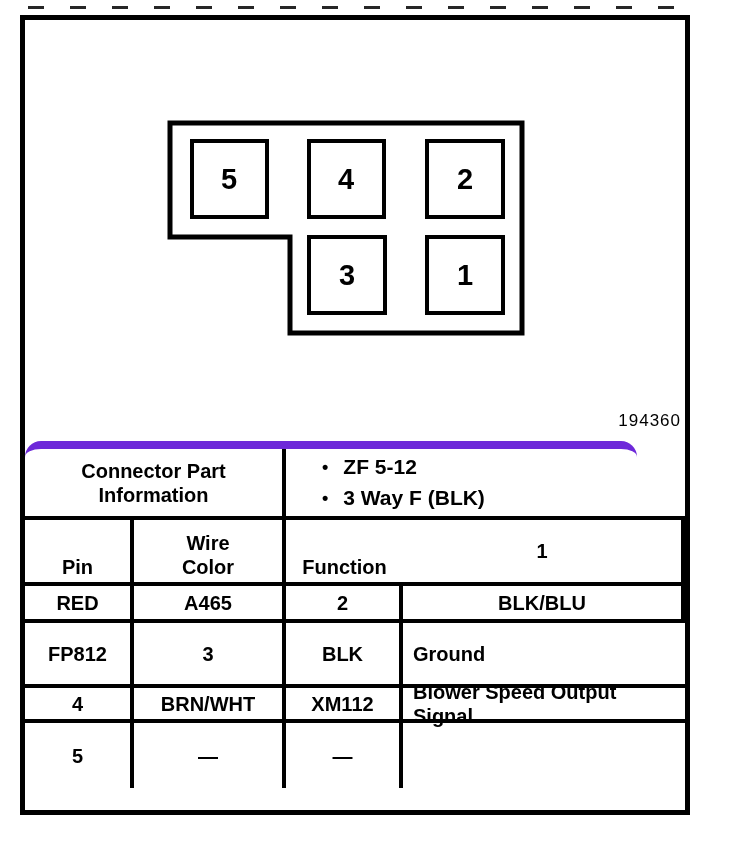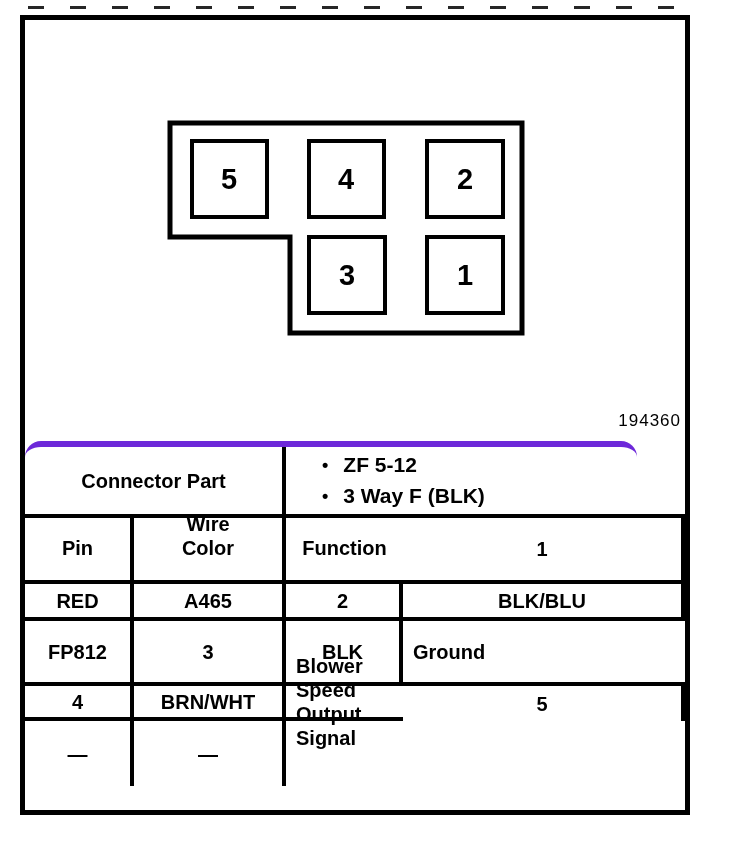--- a/index.html
+++ b/index.html
@@ -28,39 +28,39 @@
 
   .diagram-svg{position:absolute;left:0;top:0;}
   .fig-number{
     position:absolute;top:391px;right:4px;
     font-size:17px;font-weight:400;letter-spacing:1px;
   }
 
   
   .tbl{
     position:absolute;left:0;top:421px;width:612px;height:369px;
-    border-top:6px solid #6d28d9;
+    border-top:8px solid #6d28d9;
     display:grid;
     grid-template-columns:109px 152px 117px 282px;
     grid-template-rows:71px 66px 37px 65px 35px 65px 26px;
     box-sizing:content-box;
     font-weight:700;
     border-radius:16px;
   }
   .cell{
     box-sizing:border-box;
     display:flex;align-items:center;justify-content:center;
     text-align:center;
     font-size:20px;line-height:24px;
   }
   .br{border-right:4px solid #000;}
   .bb{border-bottom:4px solid #000;}
   .span2{grid-column:1 / 3;}
   .span2r{grid-column:3 / 5;}
-  .col-head{align-items:flex-end;padding-bottom:20px;}
+  .col-head{align-items:flex-end;padding-bottom:3px;}
   .bullets{
     flex-direction:column;align-items:flex-start;justify-content:center;
     padding-left:36px;gap:7px;text-align:left;font-size:21px;
   }
   .bullet-line{display:flex;align-items:center;gap:15px;}
   .bullet-dot{font-size:18px;}
   .fn{justify-content:flex-start;text-align:left;padding-left:10px;}
   .fn span{display:block;max-width:232px;}
 </style>
 </head>
@@ -88,20 +88,21 @@
         <text x="440" y="265" text-anchor="middle" font-size="29" font-weight="700">1</text>
       </svg>
 
       <div class="fig-number">194360</div>
 
       <div class="tbl">
 
         <div class="cell br bb span2">
           <div>
             <div>Connector Part</div>
+            <div>Information</div>
           </div>
         </div>
         <div class="cell bb span2r bullets">
           <div class="bullet-line">
             <span class="bullet-dot">•</span>
             <span>ZF 5-12</span>
           </div>
           <div class="bullet-line">
             <span class="bullet-dot">•</span>
             <span>3 Way F (BLK)</span>
@@ -126,20 +127,21 @@
         <div class="cell br bb">FP812</div>
 
         <div class="cell br bb">3</div>
         <div class="cell br bb">BLK</div>
         <div class="cell bb fn">
             <span>Ground</span>
           </div>
 
         <div class="cell br bb">4</div>
         <div class="cell br bb">BRN/WHT</div>
+        <div class="cell br bb">XM112</div>
         <div class="cell bb fn">
             <span>Blower Speed Output Signal</span>
           </div>
 
         <div class="cell br">5</div>
         <div class="cell br">—</div>
         <div class="cell br">—</div>
 
       </div>
     </div>

